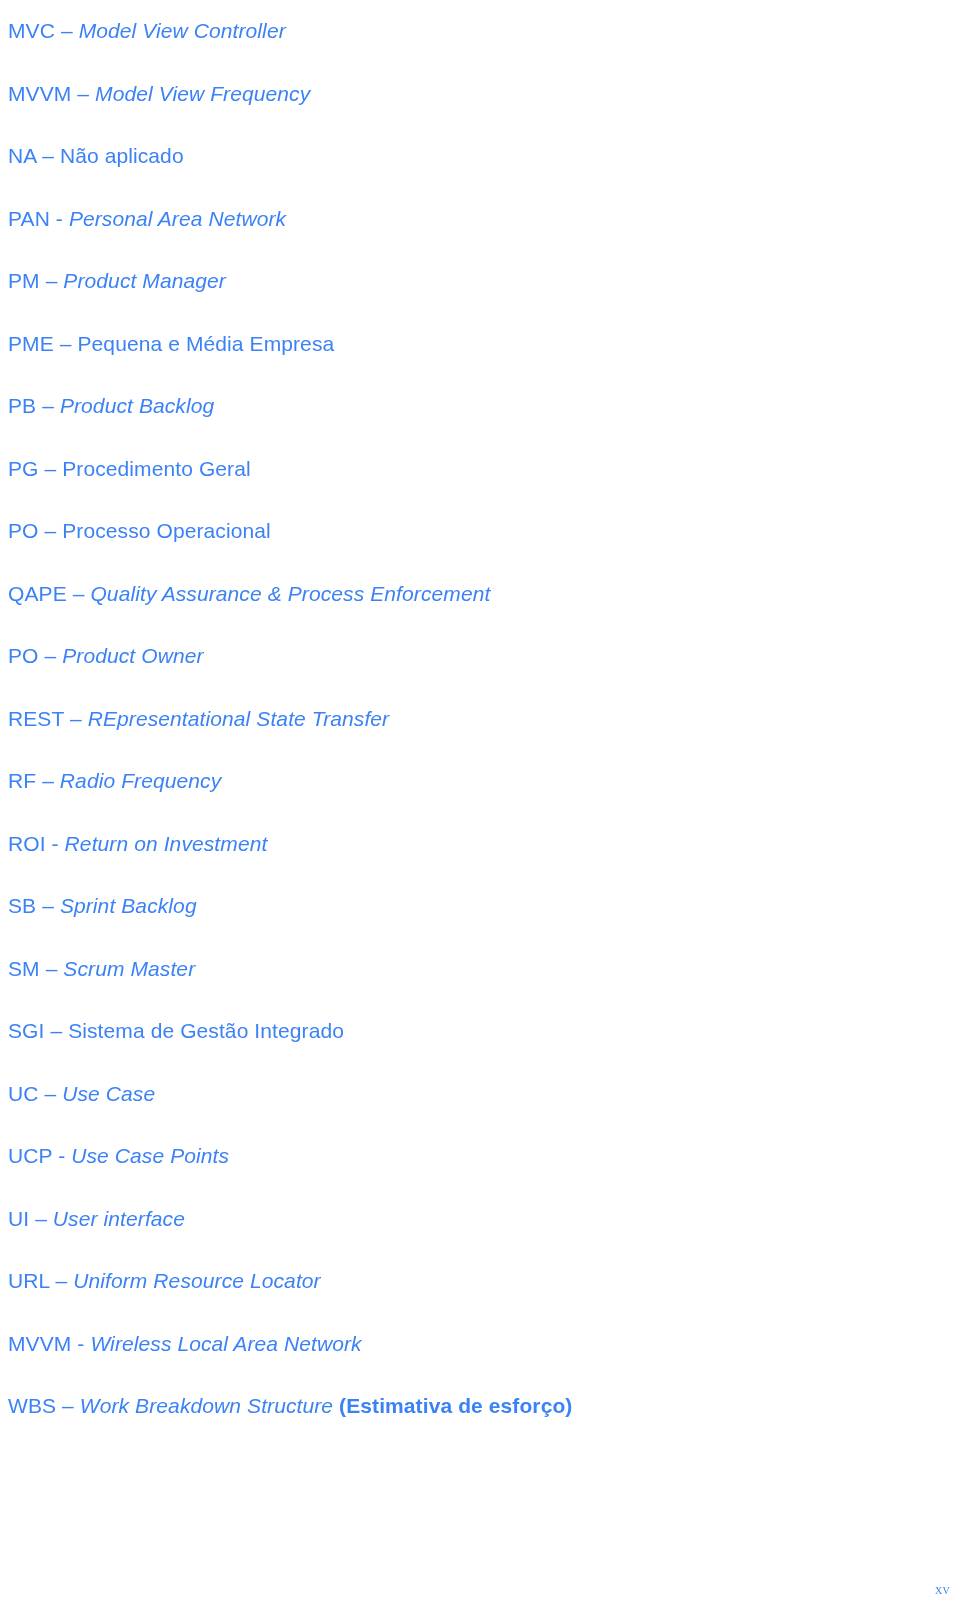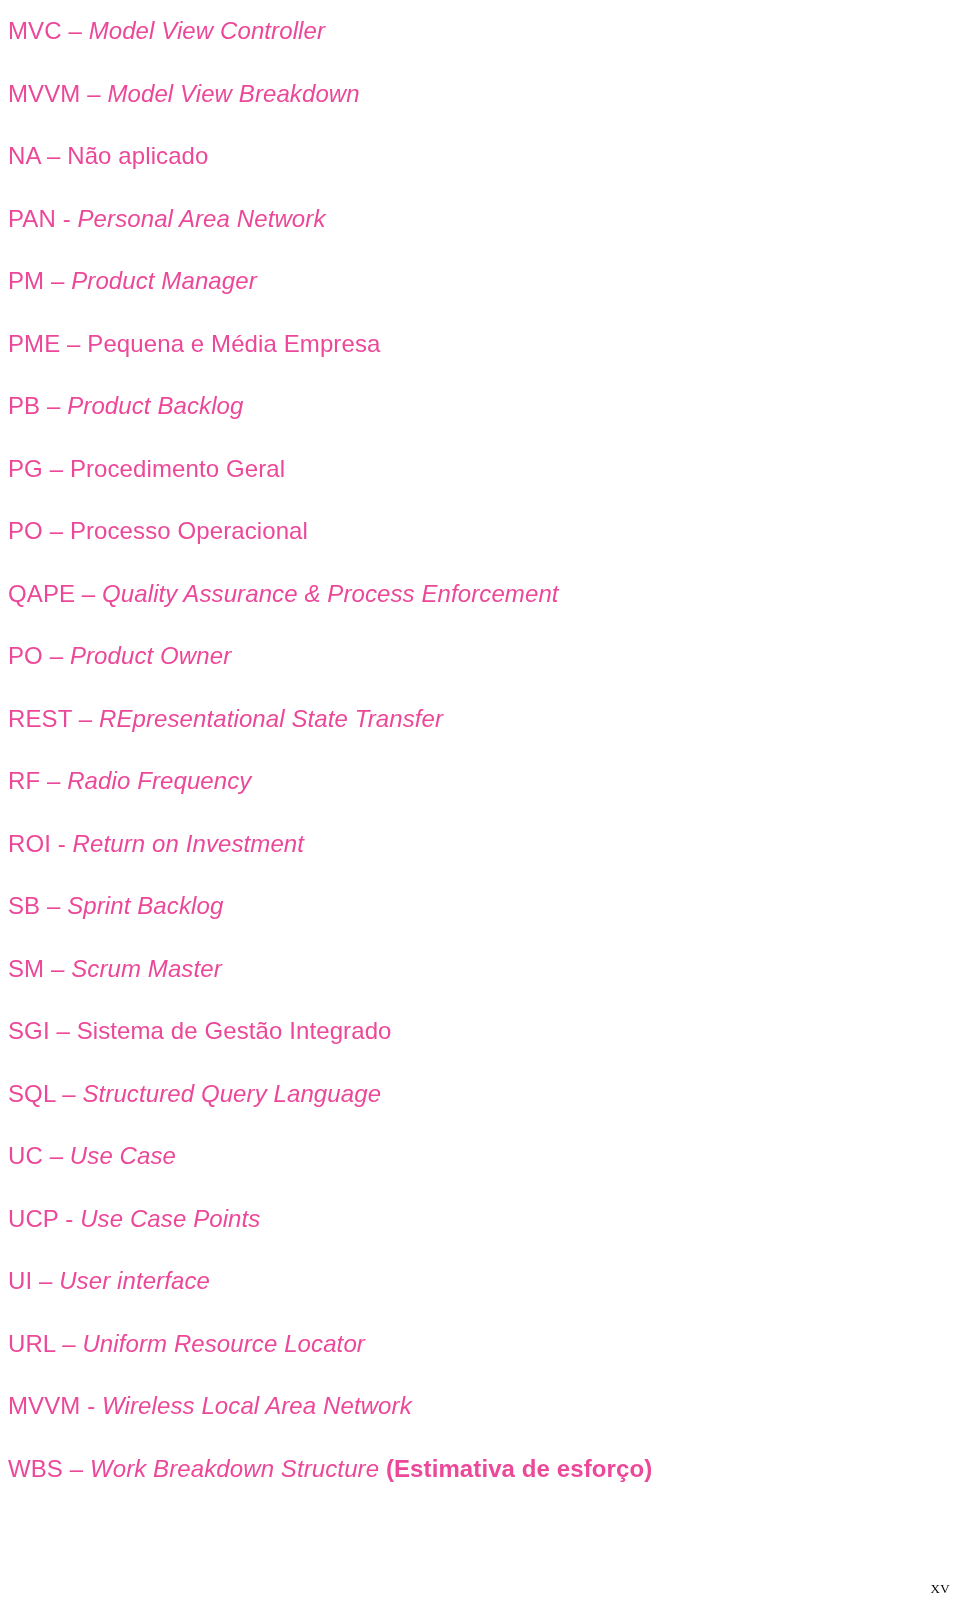--- a/index.html
+++ b/index.html
@@ -21,24 +21,24 @@
   }
   .glossary {
     position: absolute;
     left: 8px;
     top: 0px;
     right: 8px;
   }
   .entry {
     height: 62.5px;
     line-height: 62.5px;
-    font-size: 24px;
+    font-size: 21px;
     white-space: nowrap;
     letter-spacing: 0.1px;
-    color: #ec4899;
+    color: #3b82f6;
   }
   .entry .term {
     font-style: normal;
     font-weight: 400;
   }
   .entry .sep {
     font-style: normal;
     font-weight: 400;
   }
   .entry .def {
@@ -49,52 +49,51 @@
     font-style: normal;
   }
   .entry .note {
     font-style: normal;
     font-weight: 700;
   }
   .page-number {
     position: absolute;
     right: 10px;
     bottom: 6px;
-    font-size: 18px;
-    color: #000000;
+    font-size: 14px;
+    color: #3b82f6;
     font-family: "Liberation Serif", serif;
     font-variant: small-caps;
     letter-spacing: 0.3px;
     text-align: right;
   }
 </style>
 </head>
 <body>
 
 <div class="page">
 
   <div class="glossary" id="glossary-list">
       <div class="entry"><span class="term">MVC</span><span class="sep"> – </span><span class="def">Model View Controller</span></div>
-      <div class="entry"><span class="term">MVVM</span><span class="sep"> – </span><span class="def">Model View Breakdown</span></div>
+      <div class="entry"><span class="term">MVVM</span><span class="sep"> – </span><span class="def">Model View Frequency</span></div>
       <div class="entry"><span class="term">NA</span><span class="sep"> – </span><span class="def plain">Não aplicado</span></div>
       <div class="entry"><span class="term">PAN</span><span class="sep"> - </span><span class="def">Personal Area Network</span></div>
       <div class="entry"><span class="term">PM</span><span class="sep"> – </span><span class="def">Product Manager</span></div>
       <div class="entry"><span class="term">PME</span><span class="sep"> – </span><span class="def plain">Pequena e Média Empresa</span></div>
       <div class="entry"><span class="term">PB</span><span class="sep"> – </span><span class="def">Product Backlog</span></div>
       <div class="entry"><span class="term">PG</span><span class="sep"> – </span><span class="def plain">Procedimento Geral</span></div>
       <div class="entry"><span class="term">PO</span><span class="sep"> – </span><span class="def plain">Processo Operacional</span></div>
       <div class="entry"><span class="term">QAPE</span><span class="sep"> – </span><span class="def">Quality Assurance &amp; Process Enforcement</span></div>
       <div class="entry"><span class="term">PO</span><span class="sep"> – </span><span class="def">Product Owner</span></div>
       <div class="entry"><span class="term">REST</span><span class="sep"> – </span><span class="def">REpresentational State Transfer</span></div>
       <div class="entry"><span class="term">RF</span><span class="sep"> – </span><span class="def">Radio Frequency</span></div>
       <div class="entry"><span class="term">ROI</span><span class="sep"> - </span><span class="def">Return on Investment</span></div>
       <div class="entry"><span class="term">SB</span><span class="sep"> – </span><span class="def">Sprint Backlog</span></div>
       <div class="entry"><span class="term">SM</span><span class="sep"> – </span><span class="def">Scrum Master</span></div>
       <div class="entry"><span class="term">SGI</span><span class="sep"> – </span><span class="def plain">Sistema de Gestão Integrado</span></div>
-      <div class="entry"><span class="term">SQL</span><span class="sep"> – </span><span class="def">Structured Query Language</span></div>
       <div class="entry"><span class="term">UC</span><span class="sep"> – </span><span class="def">Use Case</span></div>
       <div class="entry"><span class="term">UCP</span><span class="sep"> - </span><span class="def">Use Case Points</span></div>
       <div class="entry"><span class="term">UI</span><span class="sep"> – </span><span class="def">User interface</span></div>
       <div class="entry"><span class="term">URL</span><span class="sep"> – </span><span class="def">Uniform Resource Locator</span></div>
       <div class="entry"><span class="term">MVVM</span><span class="sep"> - </span><span class="def">Wireless Local Area Network</span></div>
       <div class="entry"><span class="term">WBS</span><span class="sep"> – </span><span class="def">Work Breakdown Structure</span><span class="note"> (Estimativa de esforço)</span></div>
     </div>
 
   <div class="page-number">xv</div>
 

